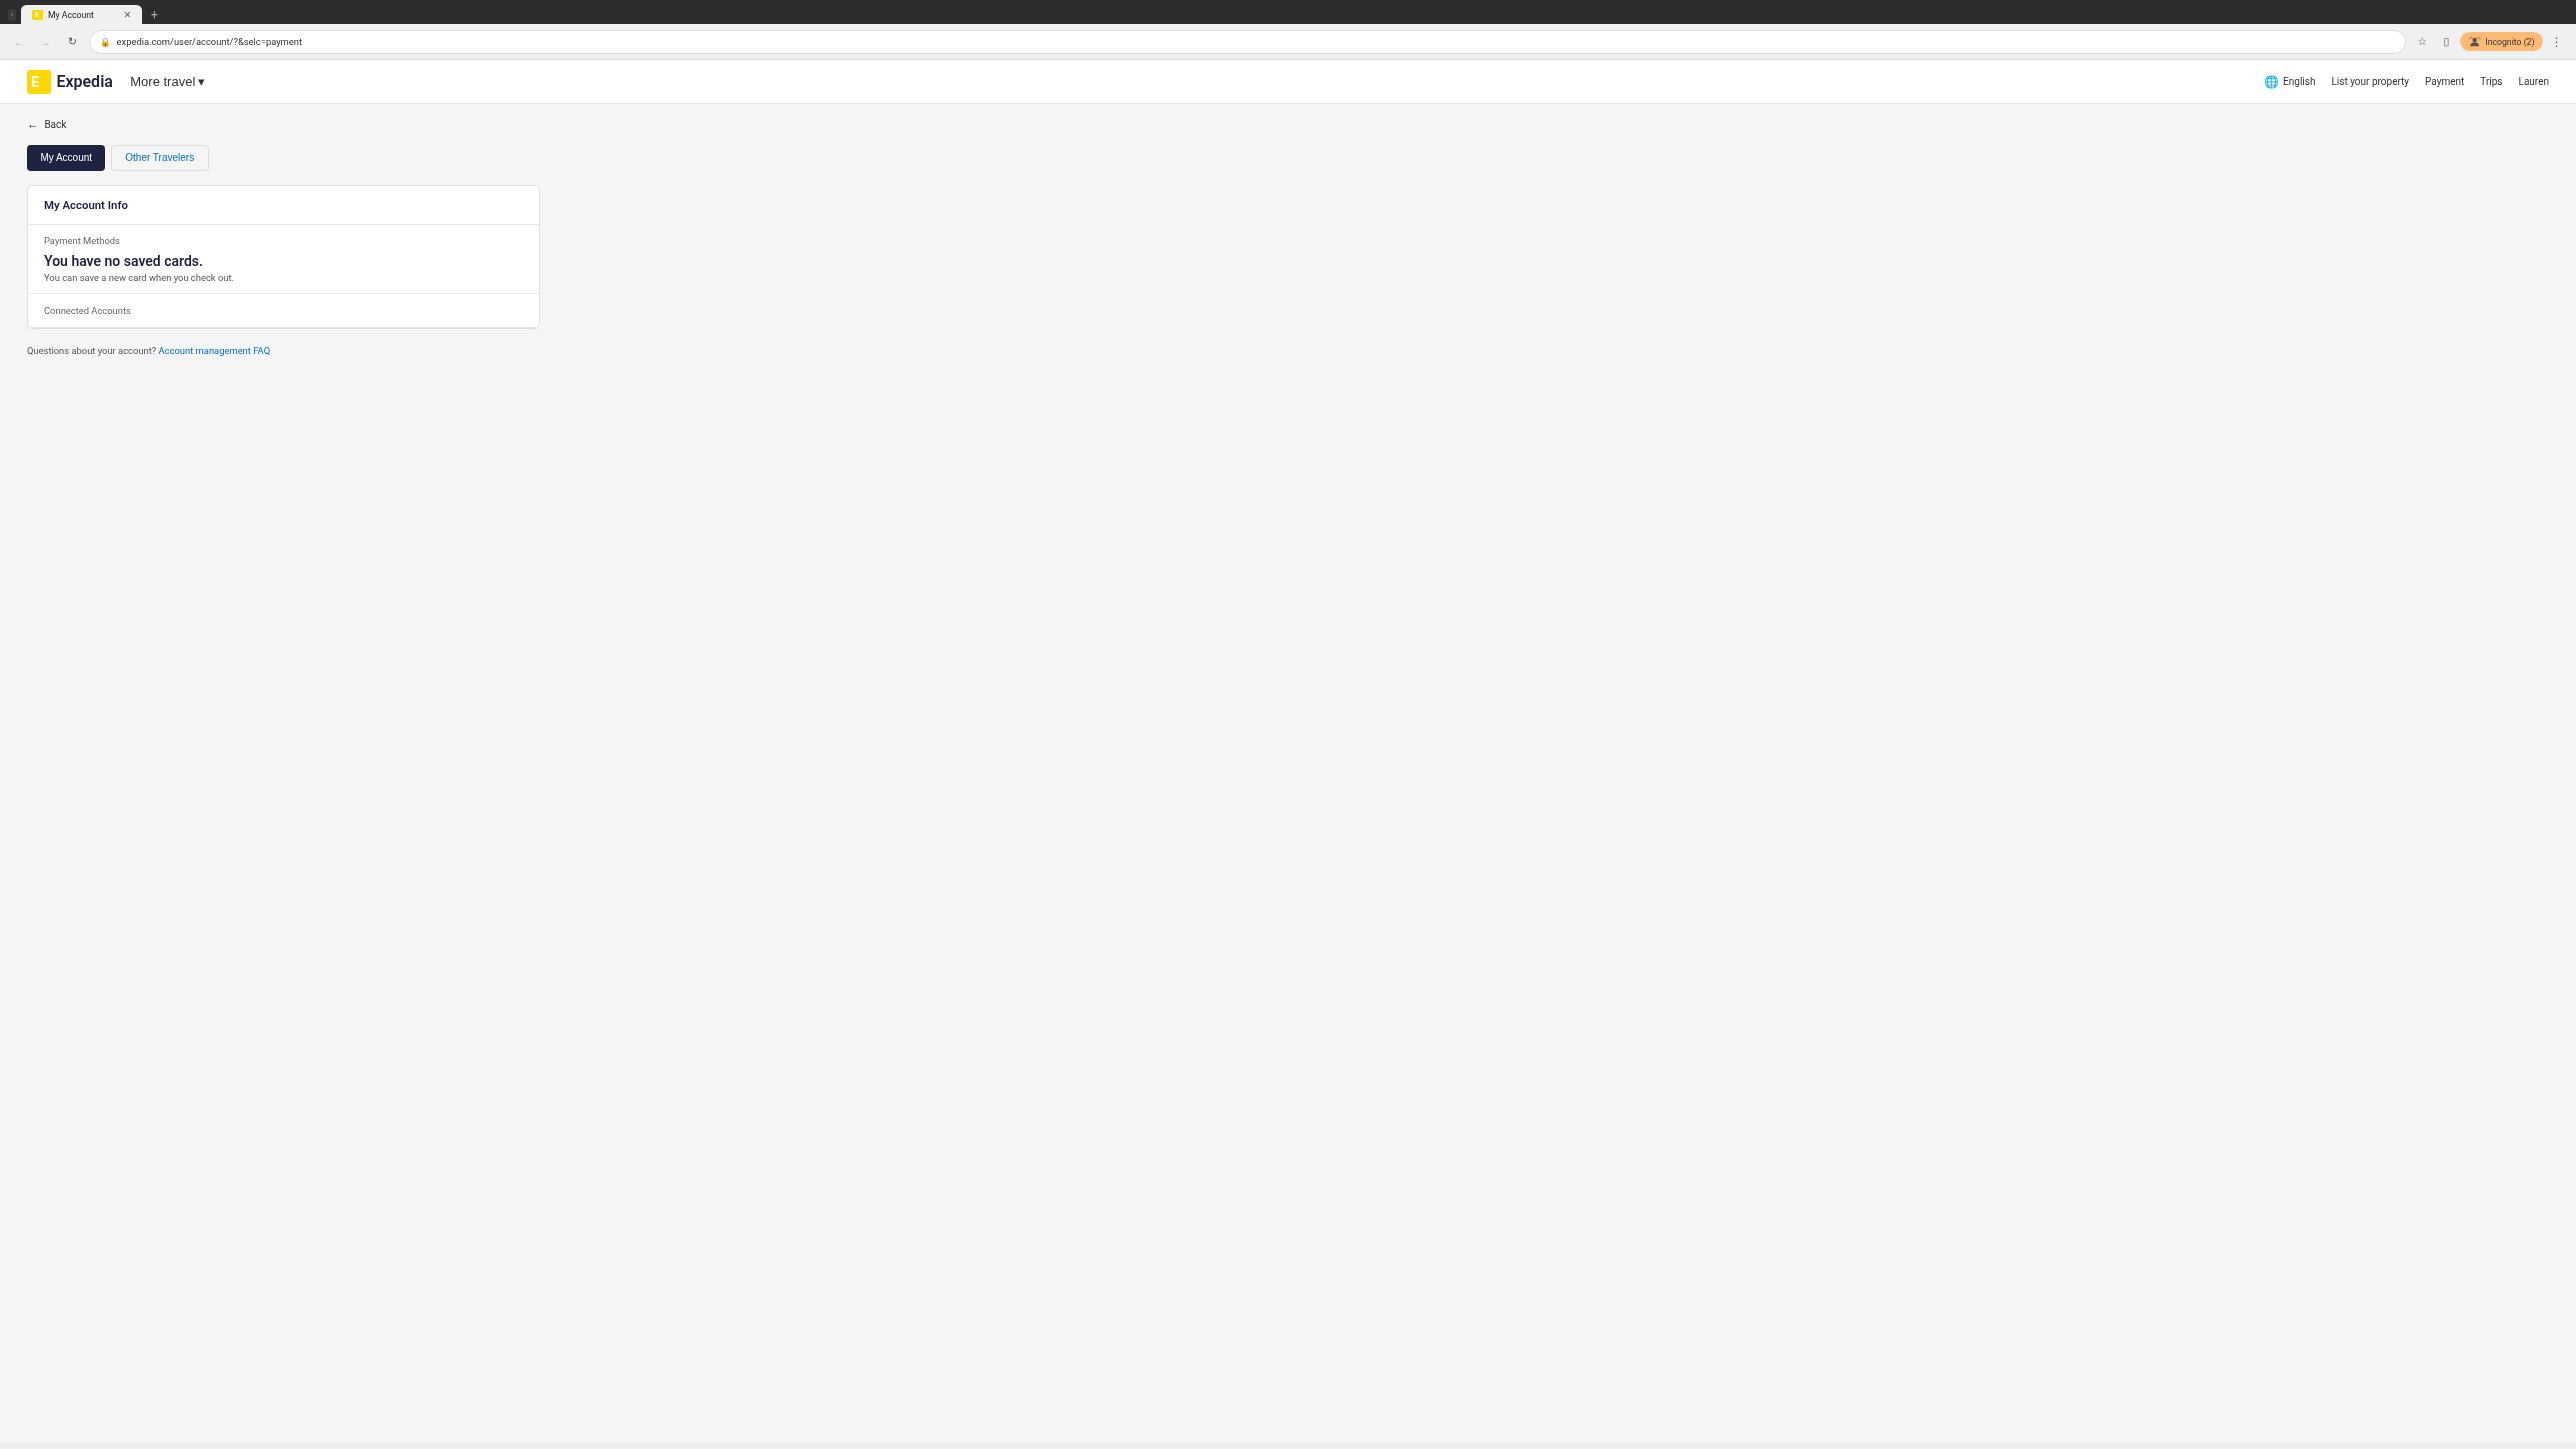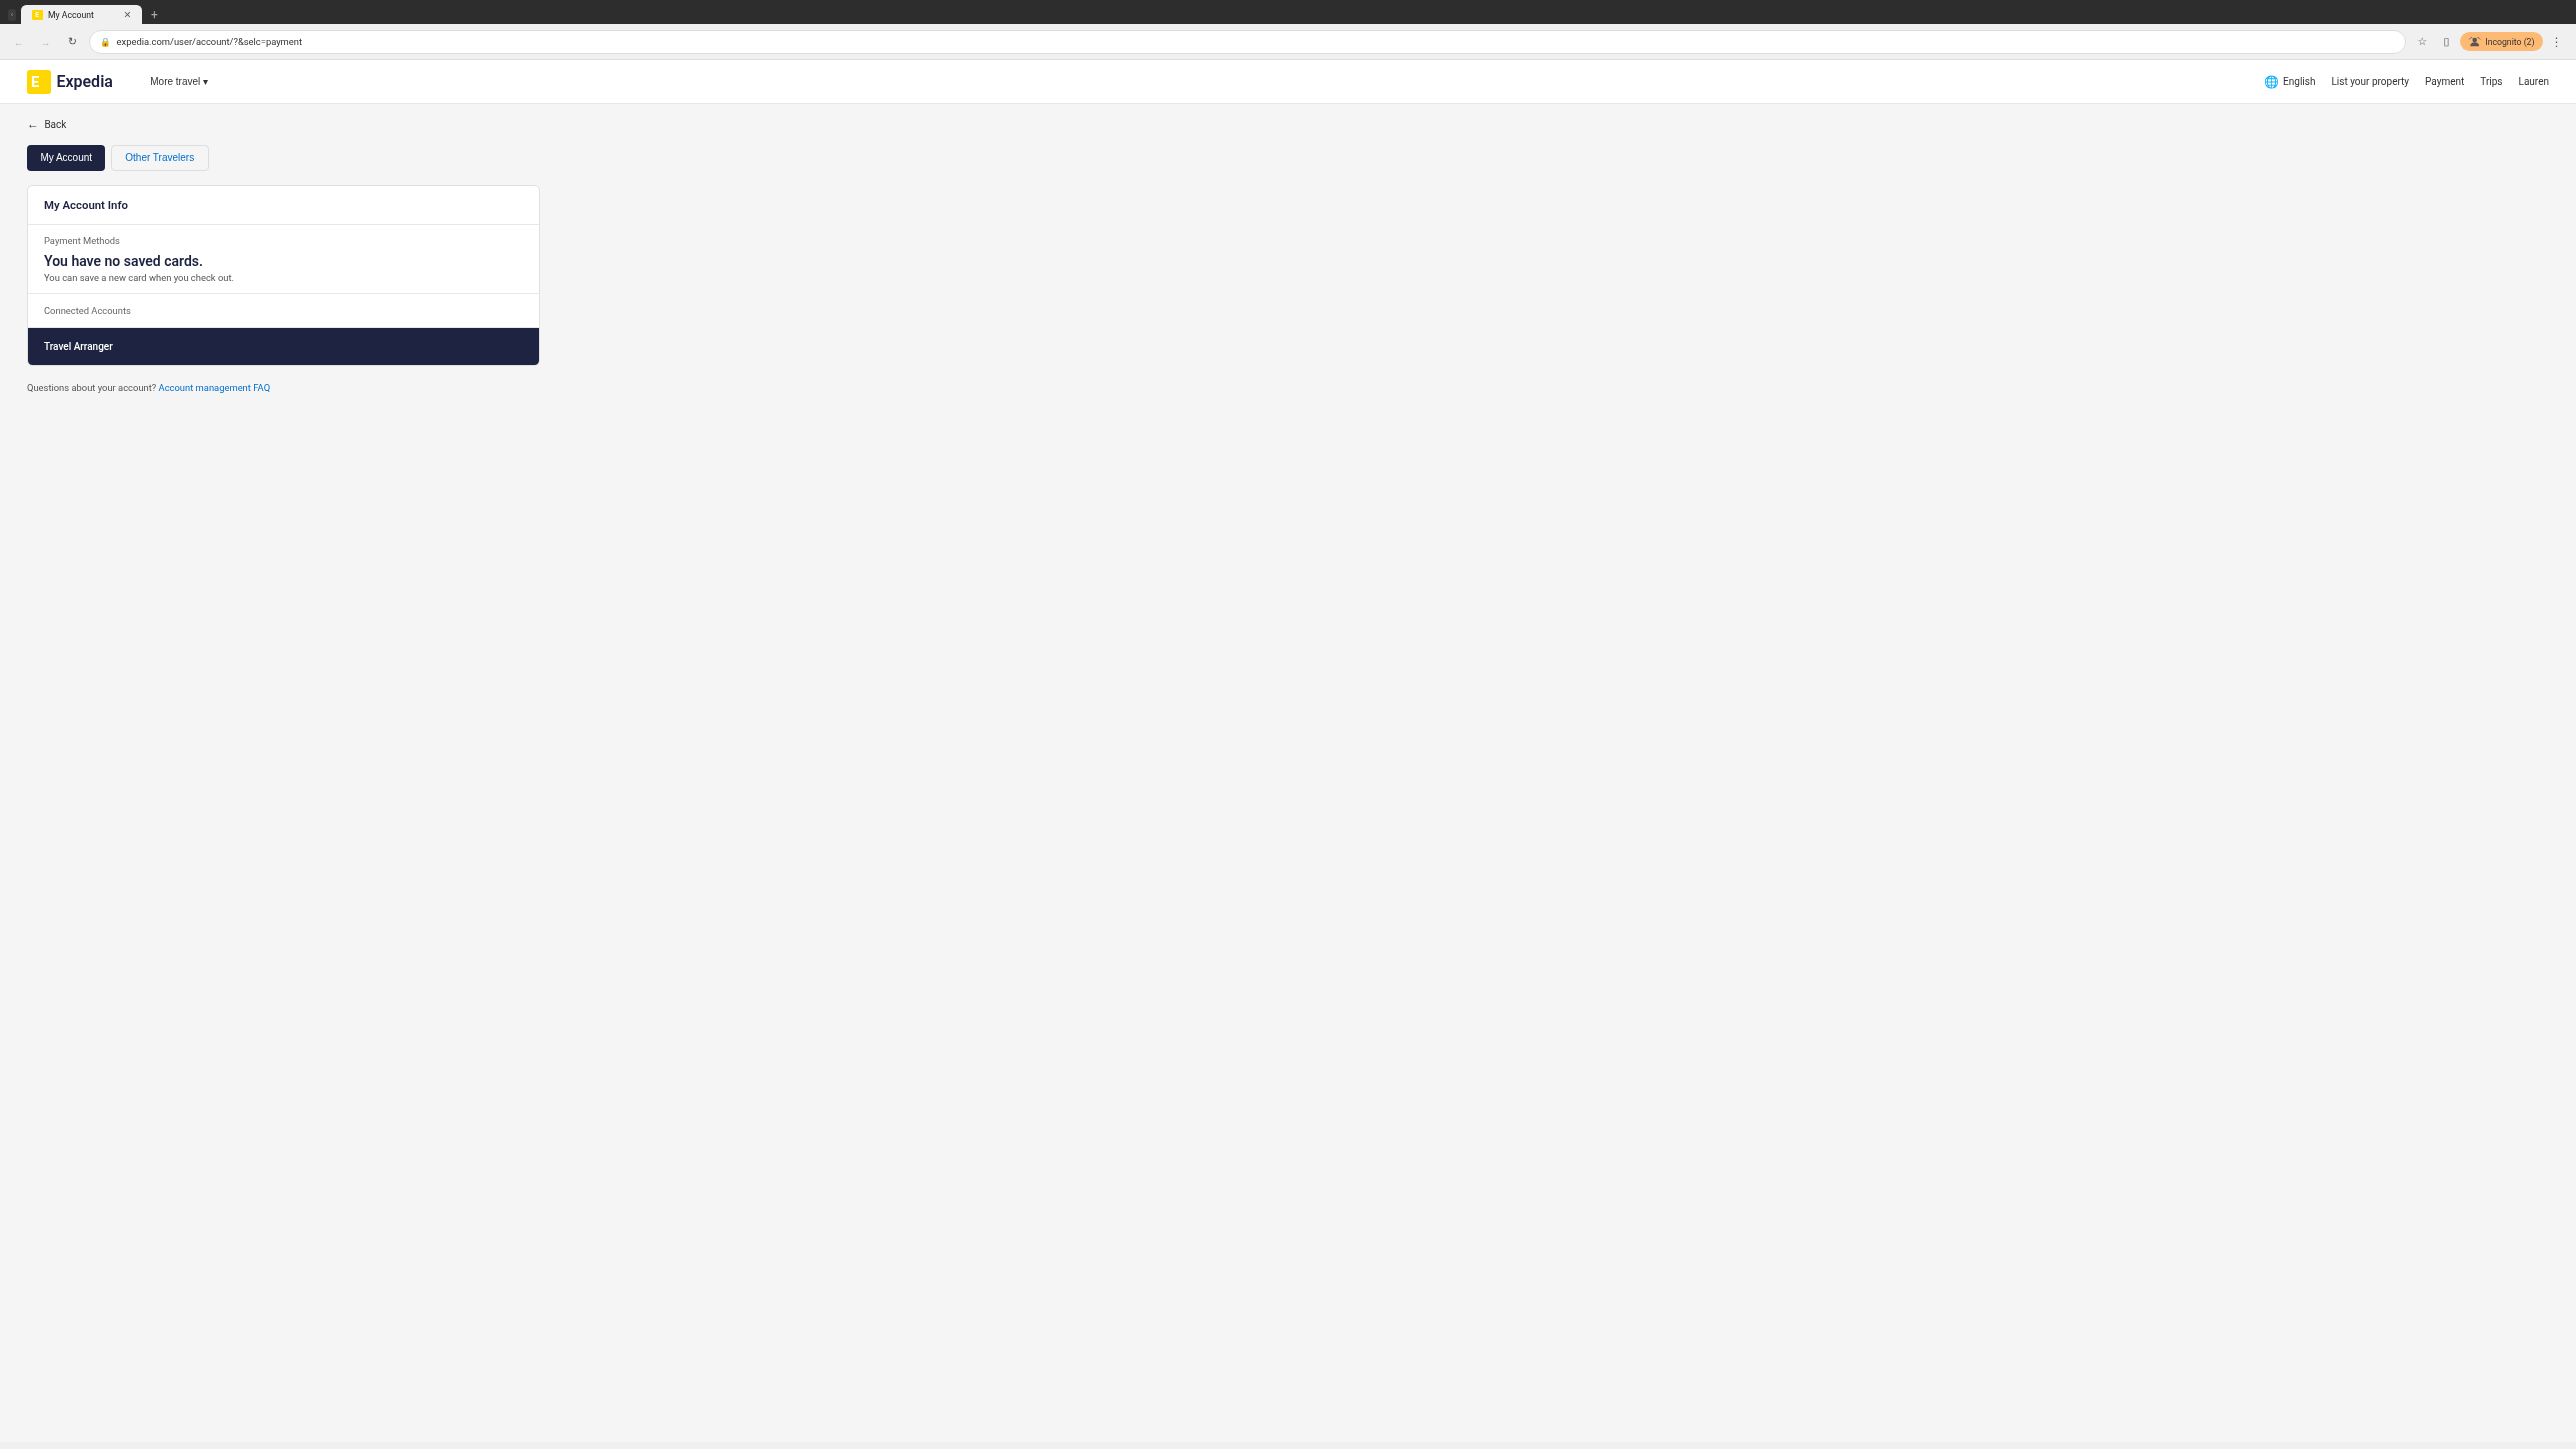--- a/index.html
+++ b/index.html
@@ -179,27 +179,27 @@
     .logo-icon {
       width: 24px;
       height: 24px;
     }
     .logo-text {
       font-size: 16px;
       font-weight: 600;
       color: #1d2340;
     }
     .more-travel-btn {
-      margin-left: 32px;
+      margin-left: 12px;
       display: flex;
       align-items: center;
       gap: 2.7px;
       background: transparent;
       border: none;
-      font-size: 10px;
+      font-size: 13px;
       color: #333;
       cursor: pointer;
       padding: 4px 5.4px;
       border-radius: 2.7px;
     }
     .nav-right {
       margin-left: auto;
       display: flex;
       align-items: center;
       gap: 16px;
@@ -427,23 +427,20 @@
       <div class="card-section">
         <div class="section-label">Payment Methods</div>
         <div class="no-cards-text">You have no saved cards.</div>
         <div class="no-cards-sub">You can save a new card when you check out.</div>
       </div>
 
       <div class="connected-section">
         <div class="connected-label">Connected Accounts</div>
       </div>
 
-      <div class="travel-arranger-section">
-        <span class="travel-arranger-text">Travel Arranger</span>
-      </div>
 
     </div>
 
     <div class="account-footer">
       <span>Questions about your account?</span>
       <a href="#">
         <span>Account management FAQ</span>
       </a>
     </div>
 

